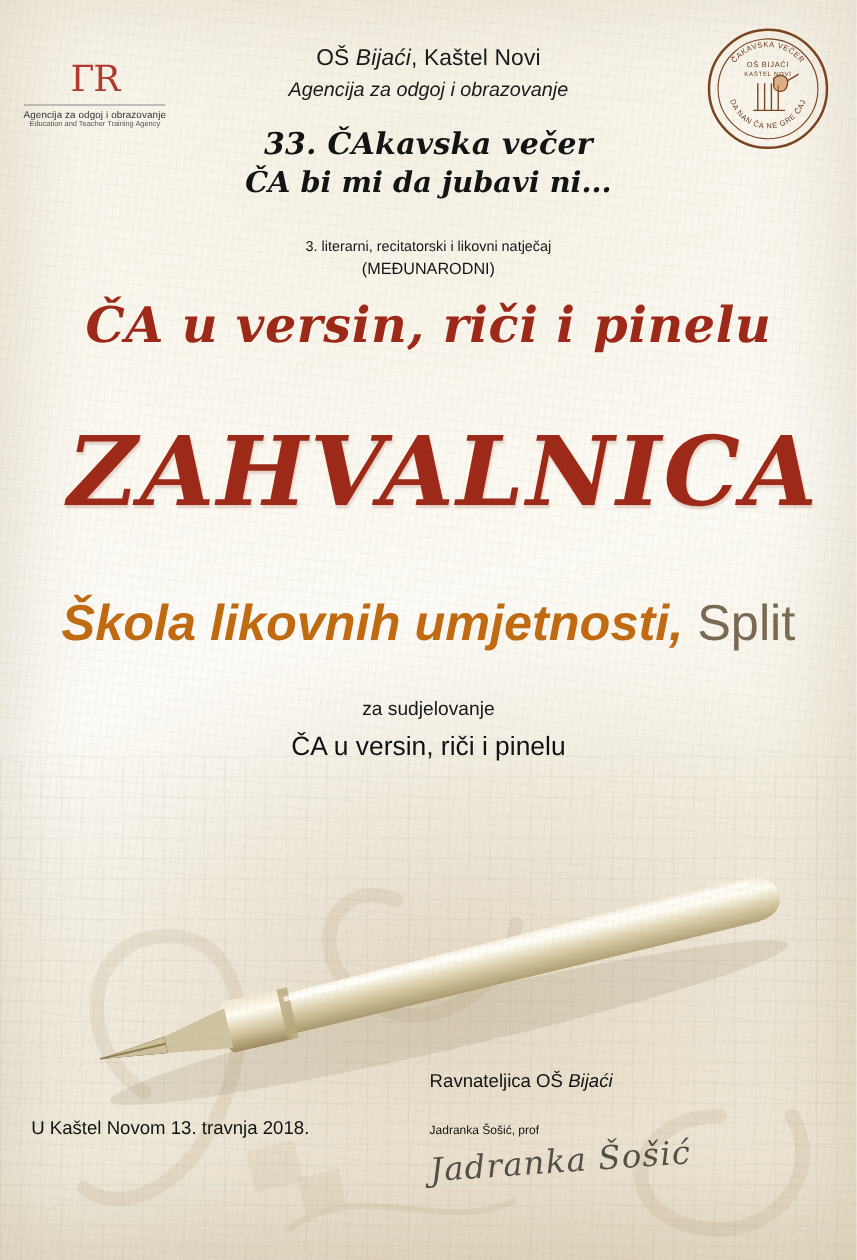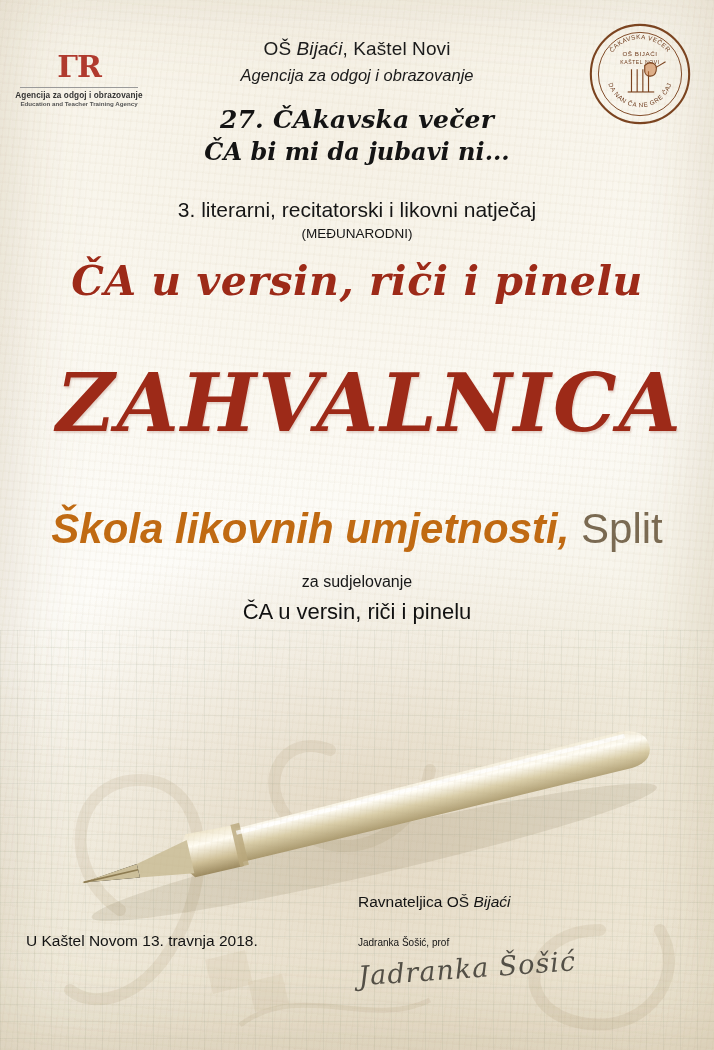--- a/index.html
+++ b/index.html
@@ -107,21 +107,21 @@
     margin-top: 3px;
     font-family: "DejaVu Serif", serif;
     font-style: italic;
     font-weight: bold;
     font-size: 24px;
     color: #141414;
   }
 
   .line-contest {
     margin-top: 32px;
-    font-size: 21px;
+    font-size: 12px;
     color: #161616;
   }
   .line-international {
     margin-top: 4px;
     font-size: 13.5px;
     color: #161616;
   }
 
   .title-script {
     margin-top: 16px;
@@ -157,21 +157,21 @@
     font-style: italic;
     color: #c06a12;
   }
   .recipient .city {
     font-weight: normal;
     font-style: normal;
     color: #7a6a52;
   }
 
   .for-participation {
-    margin-top: 20px;
+    margin-top: 40px;
     font-size: 16px;
     color: #171717;
   }
   .for-participation-2 {
     margin-top: 4px;
     font-size: 16px;
     color: #171717;
   }
   .contest-name-plain {
     margin-top: 8px;
@@ -215,21 +215,20 @@
     color: #131313;
   }
 
   
   .logo-aoo {
     position: absolute;
     left: 14px;
     top: 52px;
     width: 130px;
     text-align: center;
-    font-weight: bold;
   }
   .logo-aoo .mark {
     font-family: "DejaVu Serif", serif;
     font-size: 30px;
     color: #b03a2e;
     line-height: 1;
     letter-spacing: -1px;
   }
   .logo-aoo .rule {
     width: 118px;
@@ -353,21 +352,21 @@
   </svg>
 
   <div class="content">
 
     <div class="line-school">
       <span>OŠ </span><em>Bijaći</em><span>, Kaštel Novi</span>
     </div>
 
     <div class="line-agency">Agencija za odgoj i obrazovanje</div>
 
-    <div class="line-evening">27. ČAkavska večer</div>
+    <div class="line-evening">33. ČAkavska večer</div>
     <div class="line-motto">ČA bi mi da jubavi ni...</div>
 
     <div class="line-contest">3. literarni, recitatorski i likovni natječaj</div>
     <div class="line-international">(MEĐUNARODNI)</div>
 
     <div class="title-script">ČA u versin, riči i pinelu</div>
 
     <div class="zahvalnica">ZAHVALNICA</div>
 
     <div class="recipient">

